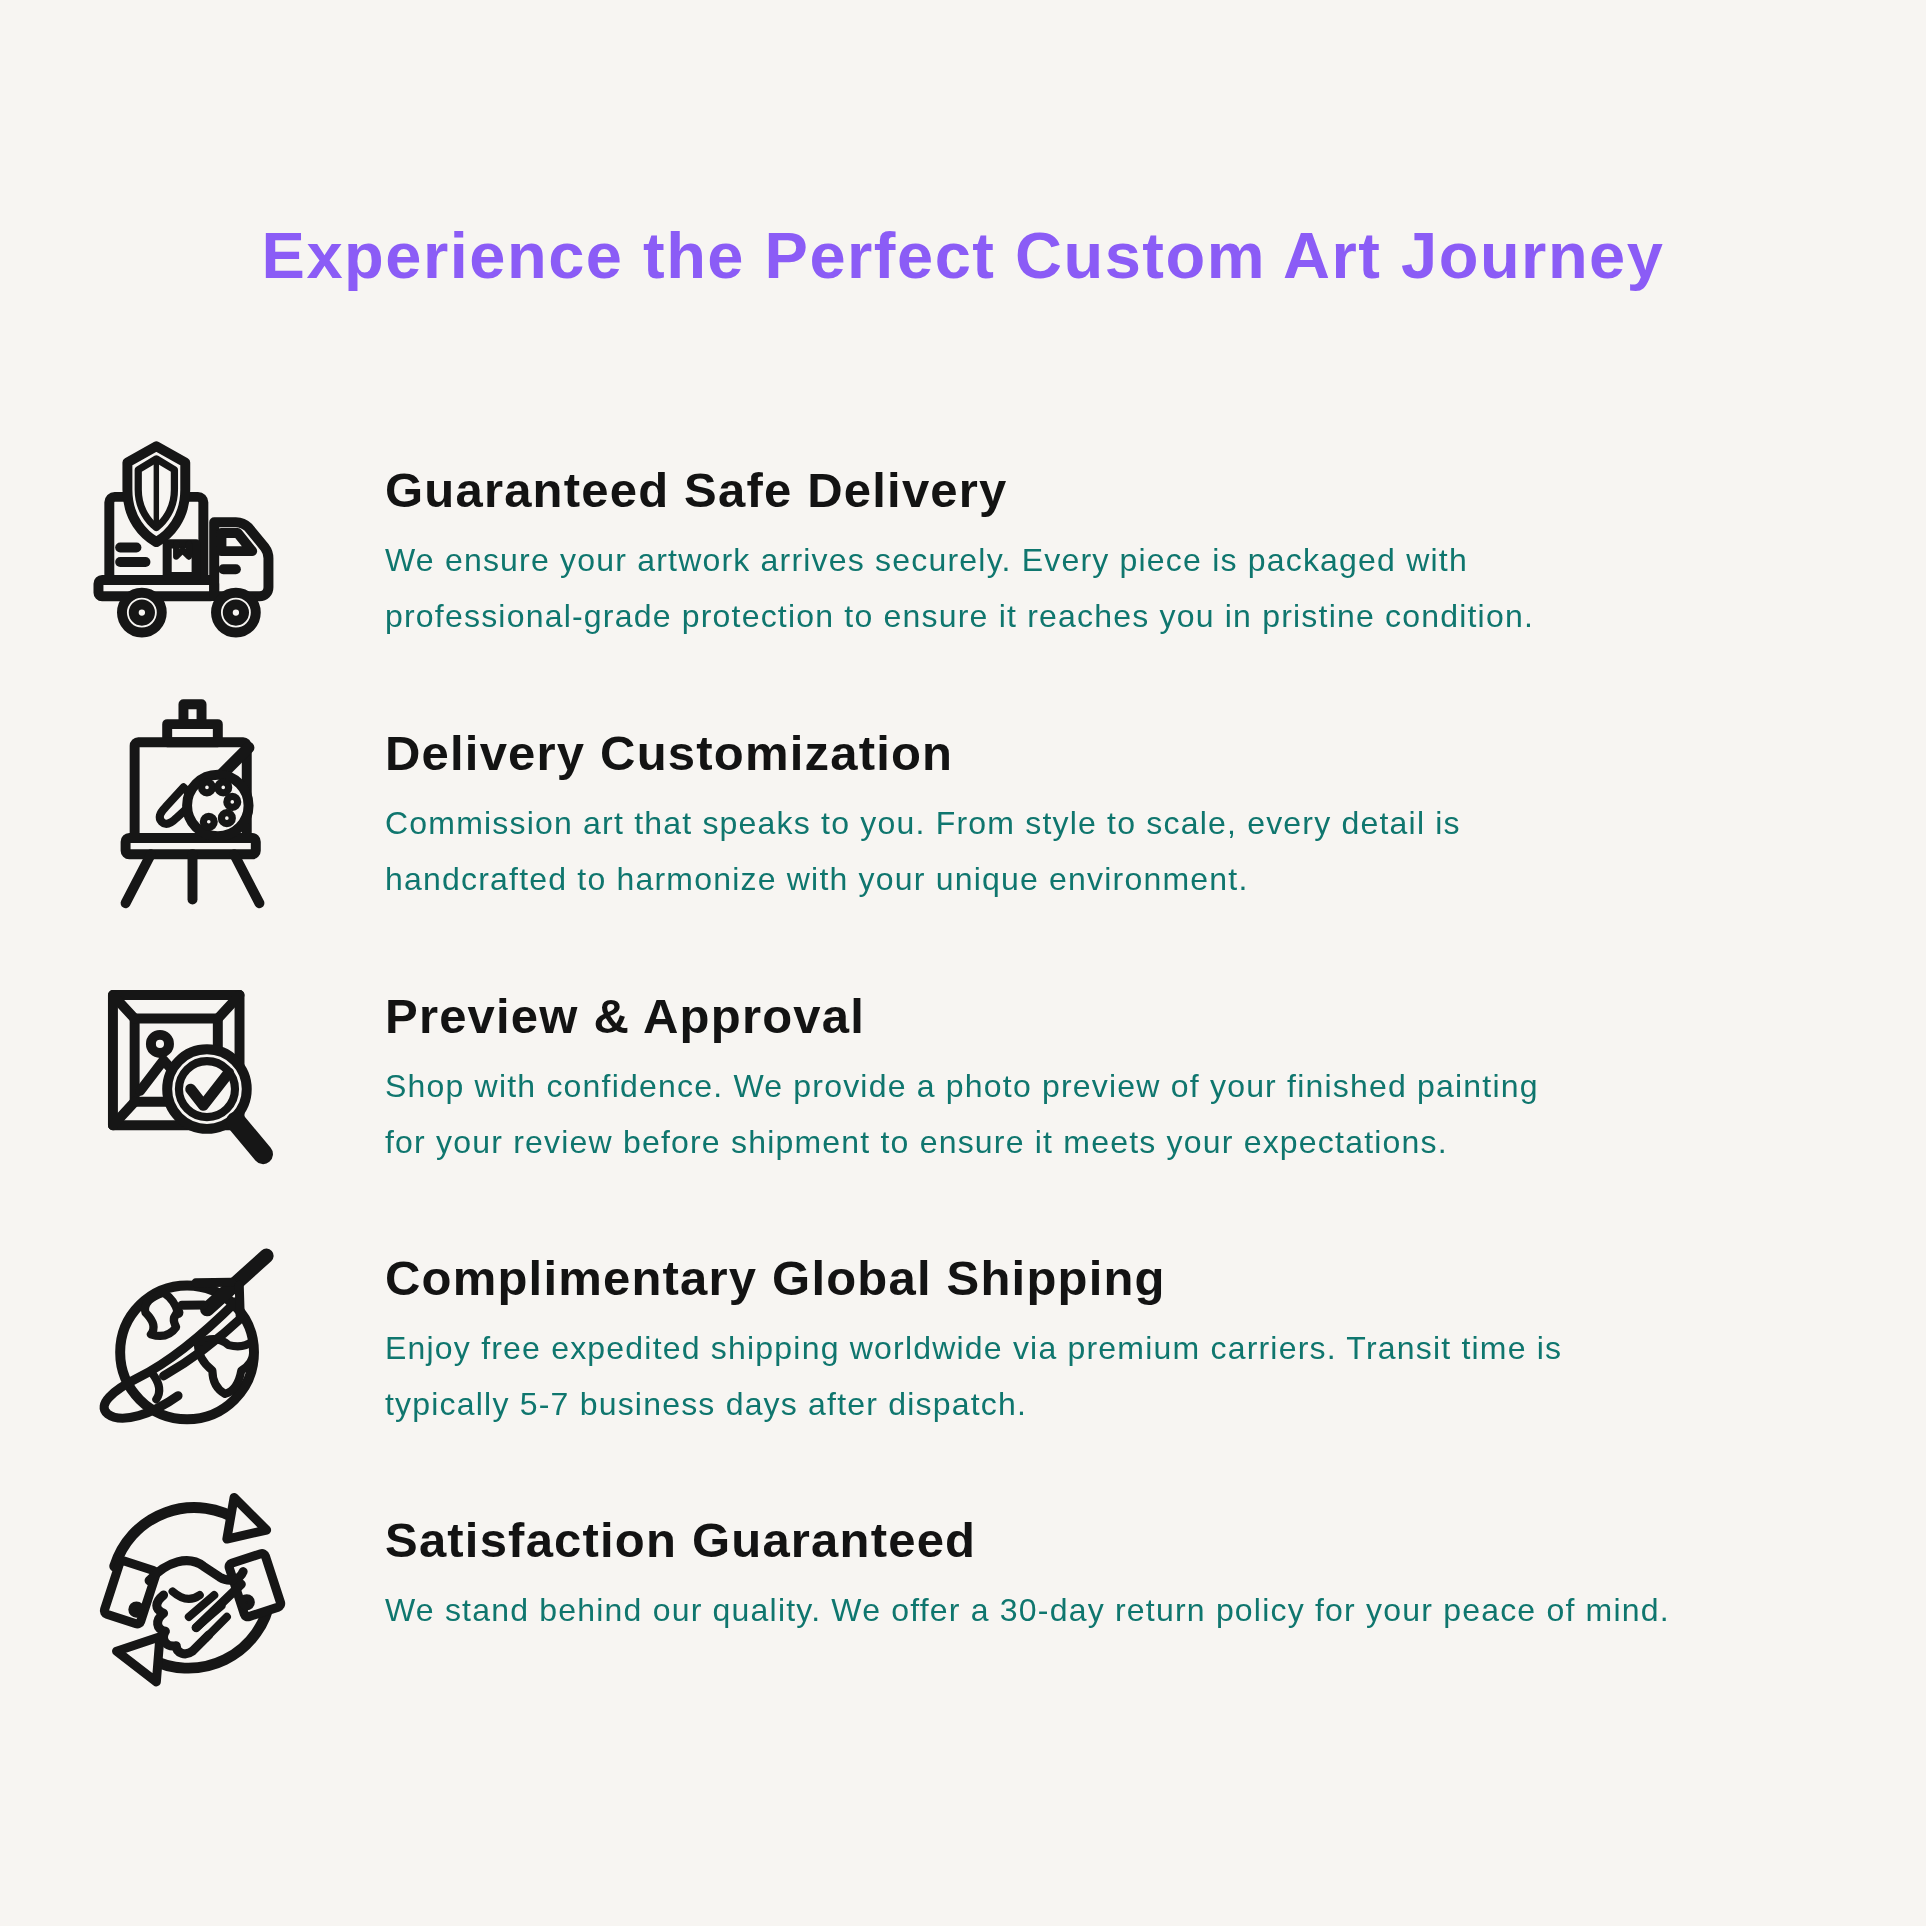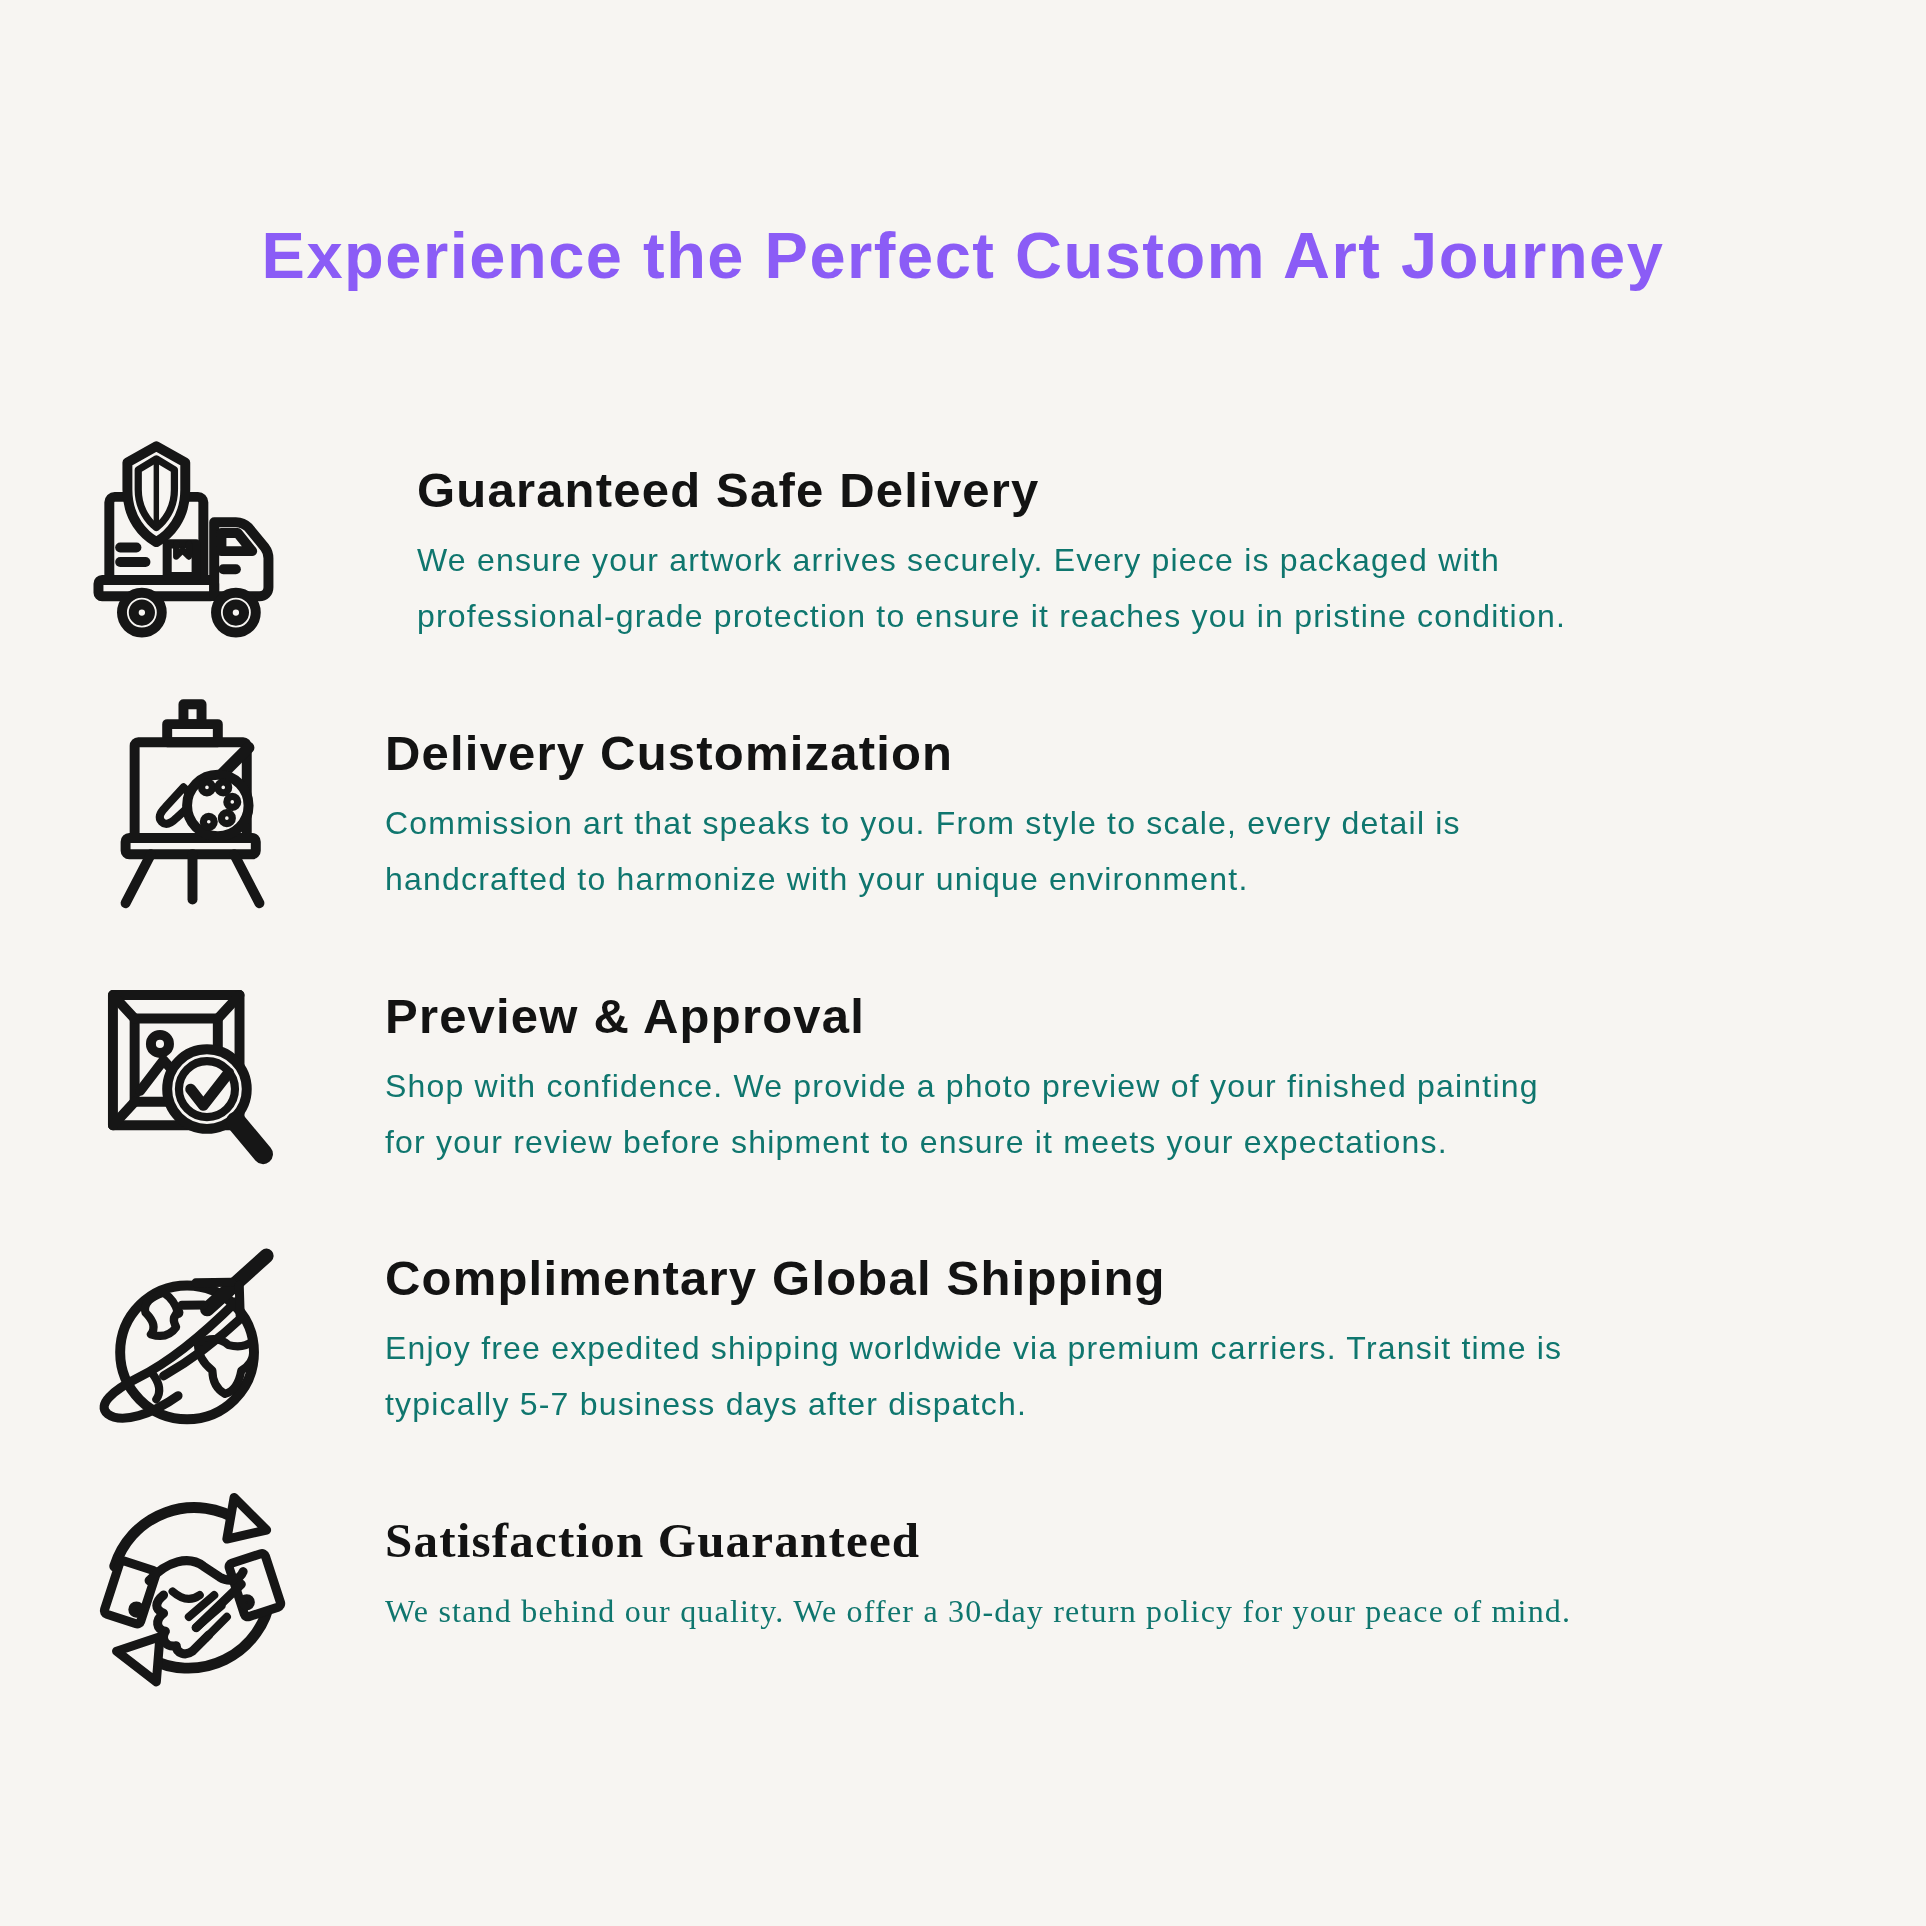--- a/index.html
+++ b/index.html
@@ -31,25 +31,25 @@
   .icon-box svg{width:217px;height:217px;}
   .feature-text{position:absolute;left:385px;top:0;width:1510px;}
   .feature-text h2{
     margin:0;
     font-size:49px;
     font-weight:700;
     letter-spacing:1.2px;
     color:#131313;
     white-space:nowrap;
   }
-  .f1 .feature-text{padding-top:23px;margin-left:32px;}
+  .f1 .feature-text{padding-top:23px;}
   .f2 .feature-text{padding-top:28px;}
   .f3 .feature-text{padding-top:10.8px;}
   .f4 .feature-text{padding-top:17px;}
-  .f5 .feature-text{padding-top:29px;font-family:Liberation Serif, serif;}
+  .f5 .feature-text{padding-top:29px;}
   .feature-text p{
     margin:14px 0 0 0;
     font-size:32px;
     font-weight:400;
     line-height:56px;
     letter-spacing:1.2px;
     color:#0f766e;
   }
   .line{display:block;white-space:nowrap;}
   .ic{stroke:#161616;fill:none;stroke-linecap:round;stroke-linejoin:round;}

